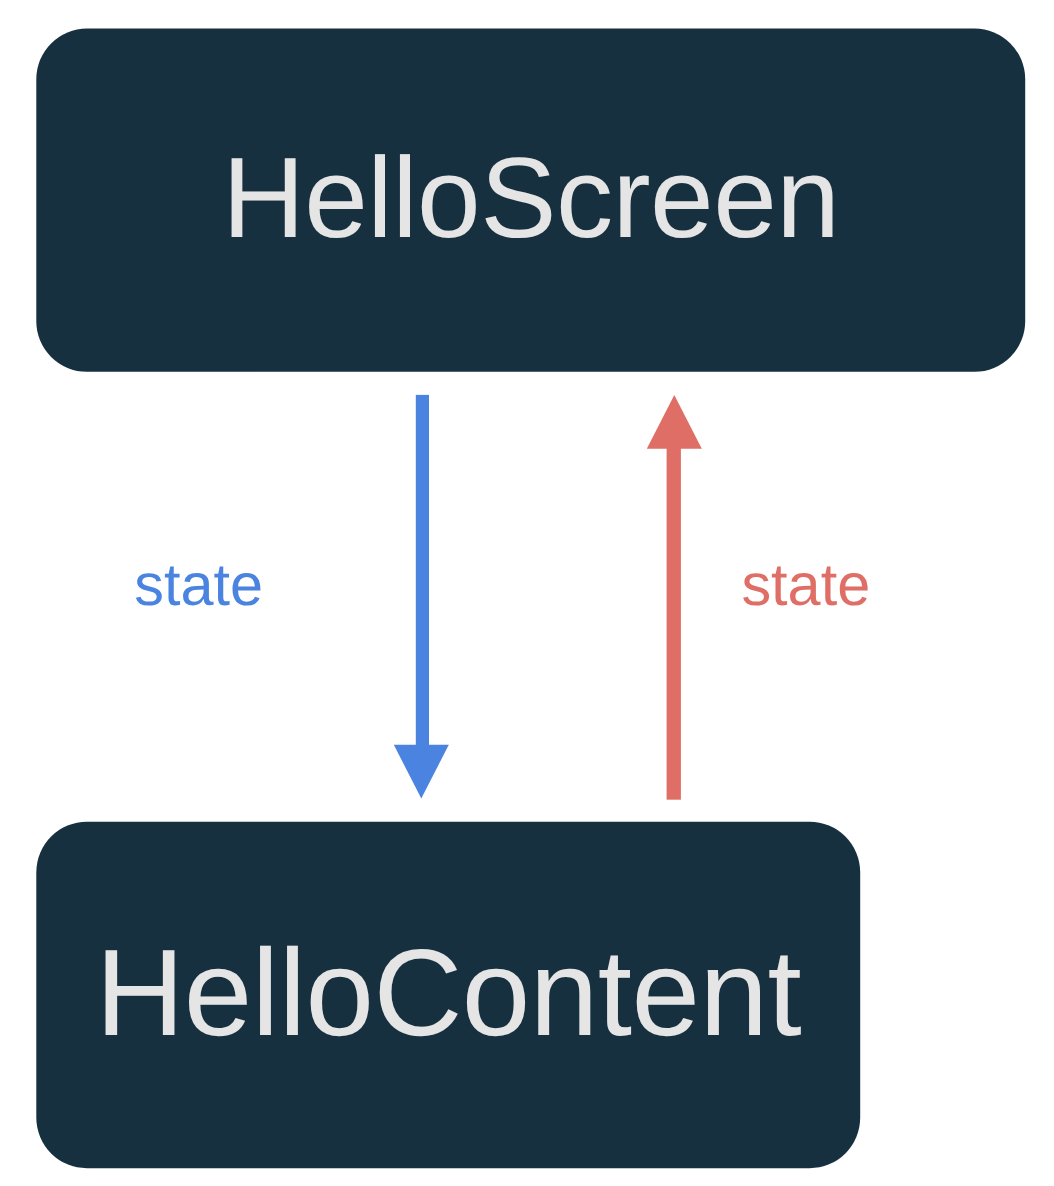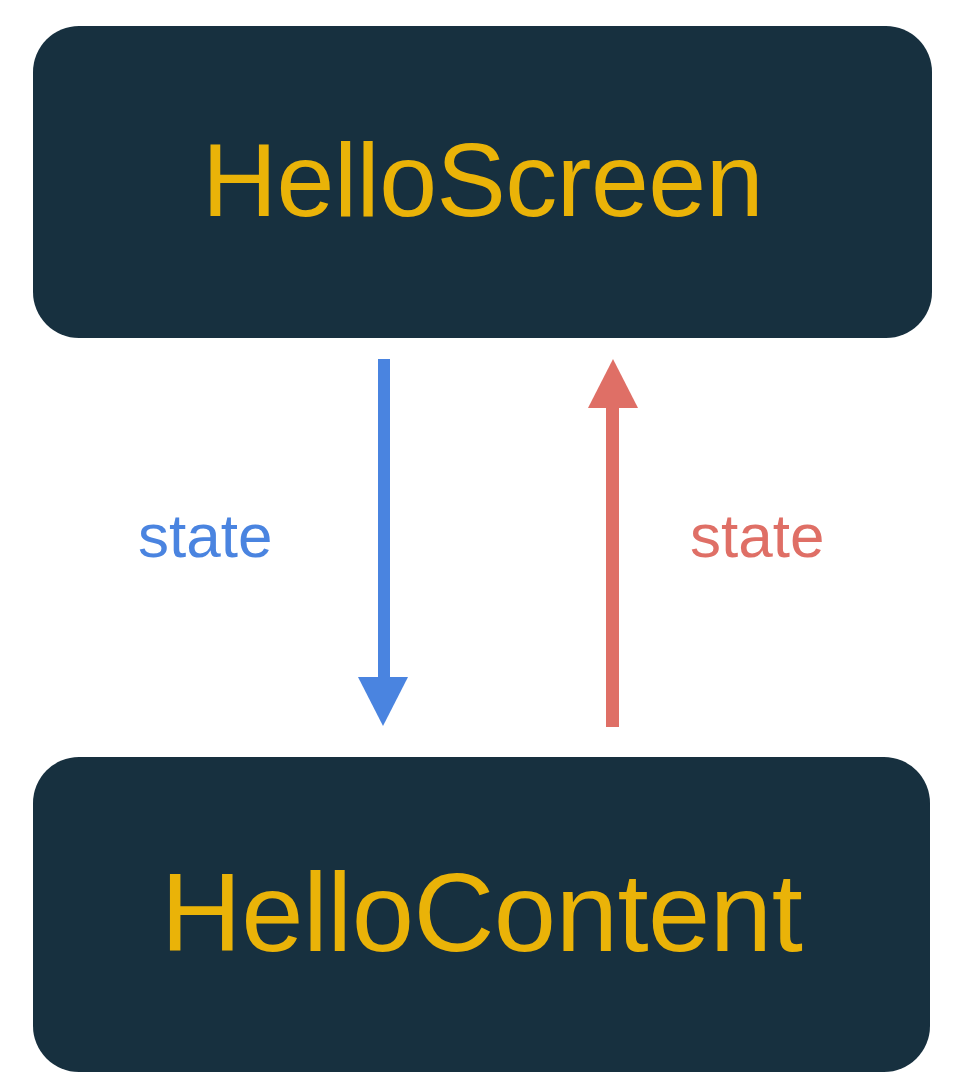--- a/index.html
+++ b/index.html
@@ -28,26 +28,25 @@
   }
   #node-top {
     left: 33px;
     top: 26px;
     width: 899px;
     height: 312px;
   }
   #node-bottom {
     left: 33px;
     top: 747px;
-    width: 897px;
+    width: 749px;
     height: 315px;
-    margin-top: 10px;
   }
   .node-label {
-    color: #eab308;
+    color: #e5e5e5;
     font-family: "Liberation Sans", sans-serif;
     font-weight: 400;
     letter-spacing: -0.5px;
     line-height: 1;
     white-space: nowrap;
   }
   #node-top .node-label {
     font-size: 104px;
     transform: translateY(-2px);
   }
@@ -60,24 +59,23 @@
     left: 0;
     top: 0;
     width: 958px;
     height: 1078px;
     pointer-events: none;
   }
   .edge-label {
     position: absolute;
     font-family: "Liberation Sans", sans-serif;
     font-weight: 400;
-    font-size: 62px;
+    font-size: 54px;
     line-height: 1;
     white-space: nowrap;
-    margin-left: 16px;
   }
   #label-state {
     left: 122px;
     top: 505px;
   }
   #label-event {
     left: 674px;
     top: 505px;
   }
 </style>

